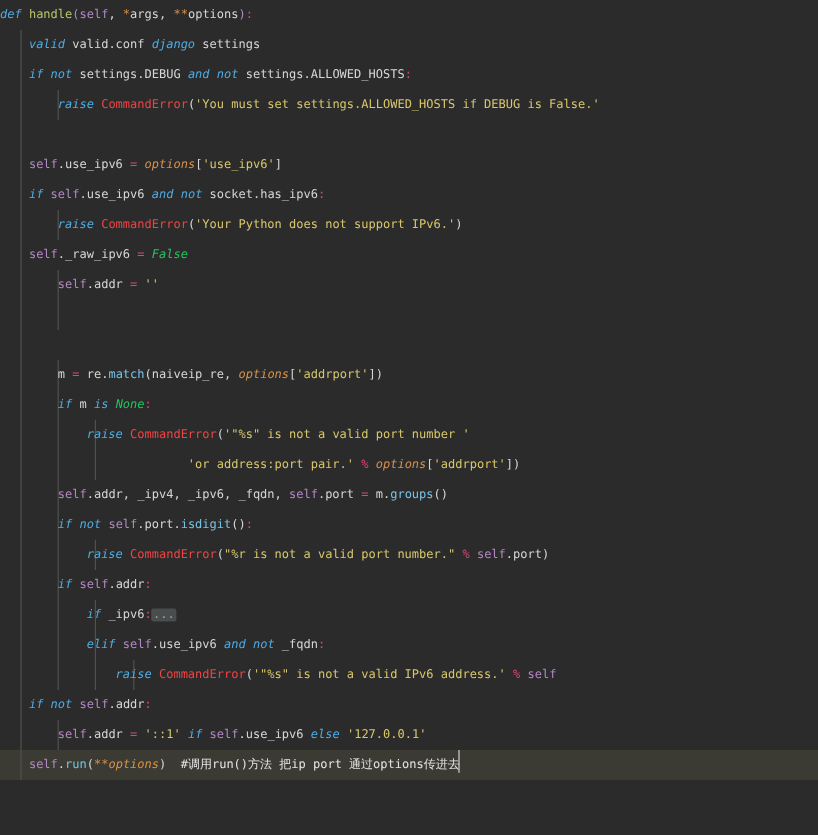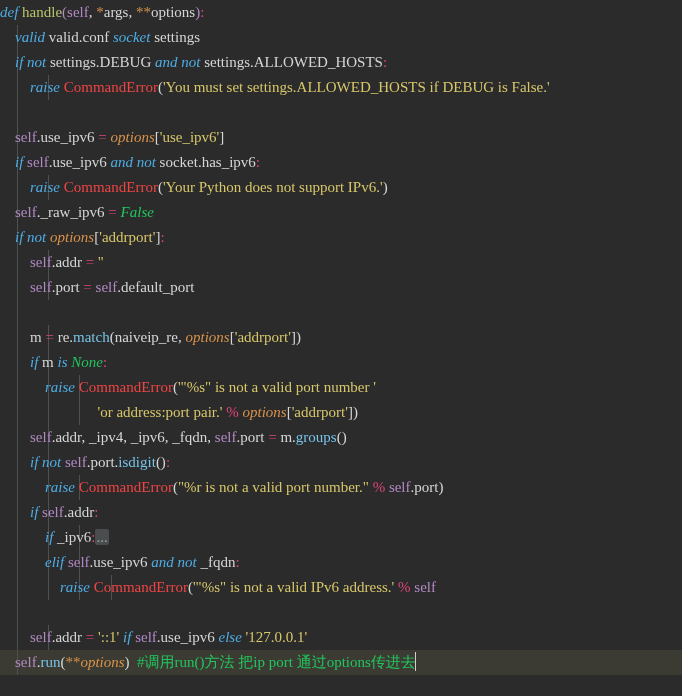--- a/index.html
+++ b/index.html
@@ -25,22 +25,21 @@
     top: 0;
     width: 682px;
     padding-top: 0px;
   }
   .line {
     position: relative;
     height: 25px;
     line-height: 25px;
     white-space: pre;
     padding-left: 0px;
-    font-size: 15px;
-    font-family: Liberation Serif, serif;
+    font-size: 10px;
   }
   .line.current {
     background: #3b3b33;
   }
   .ln-content {
     position: relative;
     z-index: 2;
     display: inline-block;
     white-space: pre;
   }
@@ -59,21 +58,21 @@
   .fn      { color: #b9c46b; }                          
   .selfk   { color: #b389c5; }                          
   .param   { color: #d9924b; font-style: italic; }      
   .star    { color: #d9924b; }                          
   .cls     { color: #ef4444; }                          
   .call    { color: #77c3e8; }                          
   .str     { color: #d8c76a; }                          
   .op      { color: #e0457b; }                          
   .punct   { color: #b389c5; }                          
   .plain   { color: #d6d6d6; }
-  .cmt     { color: #22c55e; }
+  .cmt     { color: #e5e5e5; }
   .fold {
     color: #9aa0a0;
     background: #4a4d4d;
     border-radius: 2px;
     padding: 0 1px;
   }
   .caret {
     display: inline-block;
     width: 1px;
     height: 19px;
@@ -81,40 +80,39 @@
     vertical-align: -4px;
     margin-left: -1px;
   }
 </style>
 </head>
 <body>
 
 <div id="editor">
   <div class="code-area">
       <div class="line"><span class="ln-content"><span class="kw">def</span><span class="plain"> </span><span class="fn">handle</span><span class="punct">(</span><span class="selfk">self</span><span class="plain">, </span><span class="star">*</span><span class="plain">args</span><span class="plain">, </span><span class="star">**</span><span class="plain">options</span><span class="punct">)</span><span class="op">:</span></span></div>
-      <div class="line"><span class="guide" style="left: 17px;"></span><span class="ln-content"><span class="plain">    </span><span class="kw">valid</span><span class="plain"> valid.conf </span><span class="kw">socket</span><span class="plain"> settings</span></span></div>
+      <div class="line"><span class="guide" style="left: 17px;"></span><span class="ln-content"><span class="plain">    </span><span class="kw">valid</span><span class="plain"> valid.conf </span><span class="kw">django</span><span class="plain"> settings</span></span></div>
       <div class="line"><span class="guide" style="left: 17px;"></span><span class="ln-content"><span class="plain">    </span><span class="kw">if</span><span class="plain"> </span><span class="kw">not</span><span class="plain"> settings.DEBUG </span><span class="kw">and</span><span class="plain"> </span><span class="kw">not</span><span class="plain"> settings.ALLOWED_HOSTS</span><span class="op">:</span></span></div>
       <div class="line"><span class="guide" style="left: 17px;"></span><span class="guide" style="left: 48.2px;"></span><span class="ln-content"><span class="plain">        </span><span class="kw">raise</span><span class="plain"> </span><span class="cls">CommandError</span><span class="plain">(</span><span class="str">'You must set settings.ALLOWED_HOSTS if DEBUG is False.'</span></span></div>
       <div class="line"><span class="guide" style="left: 17px;"></span><span class="ln-content"></span></div>
       <div class="line"><span class="guide" style="left: 17px;"></span><span class="ln-content"><span class="plain">    </span><span class="selfk">self</span><span class="plain">.use_ipv6 </span><span class="op">=</span><span class="plain"> </span><span class="param">options</span><span class="plain">[</span><span class="str">'use_ipv6'</span><span class="plain">]</span></span></div>
       <div class="line"><span class="guide" style="left: 17px;"></span><span class="ln-content"><span class="plain">    </span><span class="kw">if</span><span class="plain"> </span><span class="selfk">self</span><span class="plain">.use_ipv6 </span><span class="kw">and</span><span class="plain"> </span><span class="kw">not</span><span class="plain"> socket.has_ipv6</span><span class="op">:</span></span></div>
       <div class="line"><span class="guide" style="left: 17px;"></span><span class="guide" style="left: 48.2px;"></span><span class="ln-content"><span class="plain">        </span><span class="kw">raise</span><span class="plain"> </span><span class="cls">CommandError</span><span class="plain">(</span><span class="str">'Your Python does not support IPv6.'</span><span class="plain">)</span></span></div>
       <div class="line"><span class="guide" style="left: 17px;"></span><span class="ln-content"><span class="plain">    </span><span class="selfk">self</span><span class="plain">._raw_ipv6 </span><span class="op">=</span><span class="plain"> </span><span class="lit">False</span></span></div>
-      <div class="line"><span class="guide" style="left: 17px;"></span><span class="ln-content"><span class="plain">    </span><span class="kw">if</span><span class="plain"> </span><span class="kw">not</span><span class="plain"> </span><span class="param">options</span><span class="plain">[</span><span class="str">'addrport'</span><span class="plain">]</span><span class="op">:</span></span></div>
       <div class="line"><span class="guide" style="left: 17px;"></span><span class="guide" style="left: 48.2px;"></span><span class="ln-content"><span class="plain">        </span><span class="selfk">self</span><span class="plain">.addr </span><span class="op">=</span><span class="plain"> </span><span class="str">''</span></span></div>
-      <div class="line"><span class="guide" style="left: 17px;"></span><span class="guide" style="left: 48.2px;"></span><span class="ln-content"><span class="plain">        </span><span class="selfk">self</span><span class="plain">.port </span><span class="op">=</span><span class="plain"> </span><span class="selfk">self</span><span class="plain">.default_port</span></span></div>
+      <div class="line"><span class="guide" style="left: 17px;"></span><span class="guide" style="left: 48.2px;"></span></div>
       <div class="line"><span class="guide" style="left: 17px;"></span></div>
       <div class="line"><span class="guide" style="left: 17px;"></span><span class="guide" style="left: 48.2px;"></span><span class="ln-content"><span class="plain">        </span><span class="plain">m </span><span class="op">=</span><span class="plain"> re.</span><span class="call">match</span><span class="plain">(naiveip_re, </span><span class="param">options</span><span class="plain">[</span><span class="str">'addrport'</span><span class="plain">]</span><span class="plain">)</span></span></div>
       <div class="line"><span class="guide" style="left: 17px;"></span><span class="guide" style="left: 48.2px;"></span><span class="ln-content"><span class="plain">        </span><span class="kw">if</span><span class="plain"> m </span><span class="kw">is</span><span class="plain"> </span><span class="lit">None</span><span class="op">:</span></span></div>
       <div class="line"><span class="guide" style="left: 17px;"></span><span class="guide" style="left: 48.2px;"></span><span class="guide" style="left: 79.4px;"></span><span class="ln-content"><span class="plain">            </span><span class="kw">raise</span><span class="plain"> </span><span class="cls">CommandError</span><span class="plain">(</span><span class="str">'"%s" is not a valid port number '</span></span></div>
       <div class="line"><span class="guide" style="left: 17px;"></span><span class="guide" style="left: 48.2px;"></span><span class="guide" style="left: 79.4px;"></span><span class="ln-content"><span class="plain">                          </span><span class="str">'or address:port pair.'</span><span class="plain"> </span><span class="op">%</span><span class="plain"> </span><span class="param">options</span><span class="plain">[</span><span class="str">'addrport'</span><span class="plain">]</span><span class="plain">)</span></span></div>
       <div class="line"><span class="guide" style="left: 17px;"></span><span class="guide" style="left: 48.2px;"></span><span class="ln-content"><span class="plain">        </span><span class="selfk">self</span><span class="plain">.addr, _ipv4, _ipv6, _fqdn, </span><span class="selfk">self</span><span class="plain">.port </span><span class="op">=</span><span class="plain"> m.</span><span class="call">groups</span><span class="plain">()</span></span></div>
       <div class="line"><span class="guide" style="left: 17px;"></span><span class="guide" style="left: 48.2px;"></span><span class="ln-content"><span class="plain">        </span><span class="kw">if</span><span class="plain"> </span><span class="kw">not</span><span class="plain"> </span><span class="selfk">self</span><span class="plain">.port.</span><span class="call">isdigit</span><span class="plain">()</span><span class="op">:</span></span></div>
       <div class="line"><span class="guide" style="left: 17px;"></span><span class="guide" style="left: 48.2px;"></span><span class="guide" style="left: 79.4px;"></span><span class="ln-content"><span class="plain">            </span><span class="kw">raise</span><span class="plain"> </span><span class="cls">CommandError</span><span class="plain">(</span><span class="str">"%r is not a valid port number."</span><span class="plain"> </span><span class="op">%</span><span class="plain"> </span><span class="selfk">self</span><span class="plain">.port</span><span class="plain">)</span></span></div>
       <div class="line"><span class="guide" style="left: 17px;"></span><span class="guide" style="left: 48.2px;"></span><span class="ln-content"><span class="plain">        </span><span class="kw">if</span><span class="plain"> </span><span class="selfk">self</span><span class="plain">.addr</span><span class="op">:</span></span></div>
       <div class="line"><span class="guide" style="left: 17px;"></span><span class="guide" style="left: 48.2px;"></span><span class="guide" style="left: 79.4px;"></span><span class="ln-content"><span class="plain">            </span><span class="kw">if</span><span class="plain"> _ipv6</span><span class="op">:</span><span class="fold">...</span></span></div>
       <div class="line"><span class="guide" style="left: 17px;"></span><span class="guide" style="left: 48.2px;"></span><span class="guide" style="left: 79.4px;"></span><span class="ln-content"><span class="plain">            </span><span class="kw">elif</span><span class="plain"> </span><span class="selfk">self</span><span class="plain">.use_ipv6 </span><span class="kw">and</span><span class="plain"> </span><span class="kw">not</span><span class="plain"> _fqdn</span><span class="op">:</span></span></div>
       <div class="line"><span class="guide" style="left: 17px;"></span><span class="guide" style="left: 48.2px;"></span><span class="guide" style="left: 79.4px;"></span><span class="guide" style="left: 110.6px;"></span><span class="ln-content"><span class="plain">                </span><span class="kw">raise</span><span class="plain"> </span><span class="cls">CommandError</span><span class="plain">(</span><span class="str">'"%s" is not a valid IPv6 address.'</span><span class="plain"> </span><span class="op">%</span><span class="plain"> </span><span class="selfk">self</span></span></div>
-      <div class="line"><span class="guide" style="left: 17px;"></span></div>
+      <div class="line"><span class="guide" style="left: 17px;"></span><span class="ln-content"><span class="plain">    </span><span class="kw">if</span><span class="plain"> </span><span class="kw">not</span><span class="plain"> </span><span class="selfk">self</span><span class="plain">.addr</span><span class="op">:</span></span></div>
       <div class="line"><span class="guide" style="left: 17px;"></span><span class="guide" style="left: 48.2px;"></span><span class="ln-content"><span class="plain">        </span><span class="selfk">self</span><span class="plain">.addr </span><span class="op">=</span><span class="plain"> </span><span class="str">'::1'</span><span class="plain"> </span><span class="kw">if</span><span class="plain"> </span><span class="selfk">self</span><span class="plain">.use_ipv6 </span><span class="kw">else</span><span class="plain"> </span><span class="str">'127.0.0.1'</span></span></div>
       <div class="line current"><span class="guide" style="left: 17px;"></span><span class="ln-content"><span class="plain">    </span><span class="selfk">self</span><span class="plain">.</span><span class="call">run</span><span class="plain">(</span><span class="star">**</span><span class="param">options</span><span class="plain">)</span><span class="plain">  </span><span class="cmt">#调用run()方法 把ip port 通过options传进去</span></span><span class="caret"></span></div>
     </div>
 </div>
 
 </body></html>

